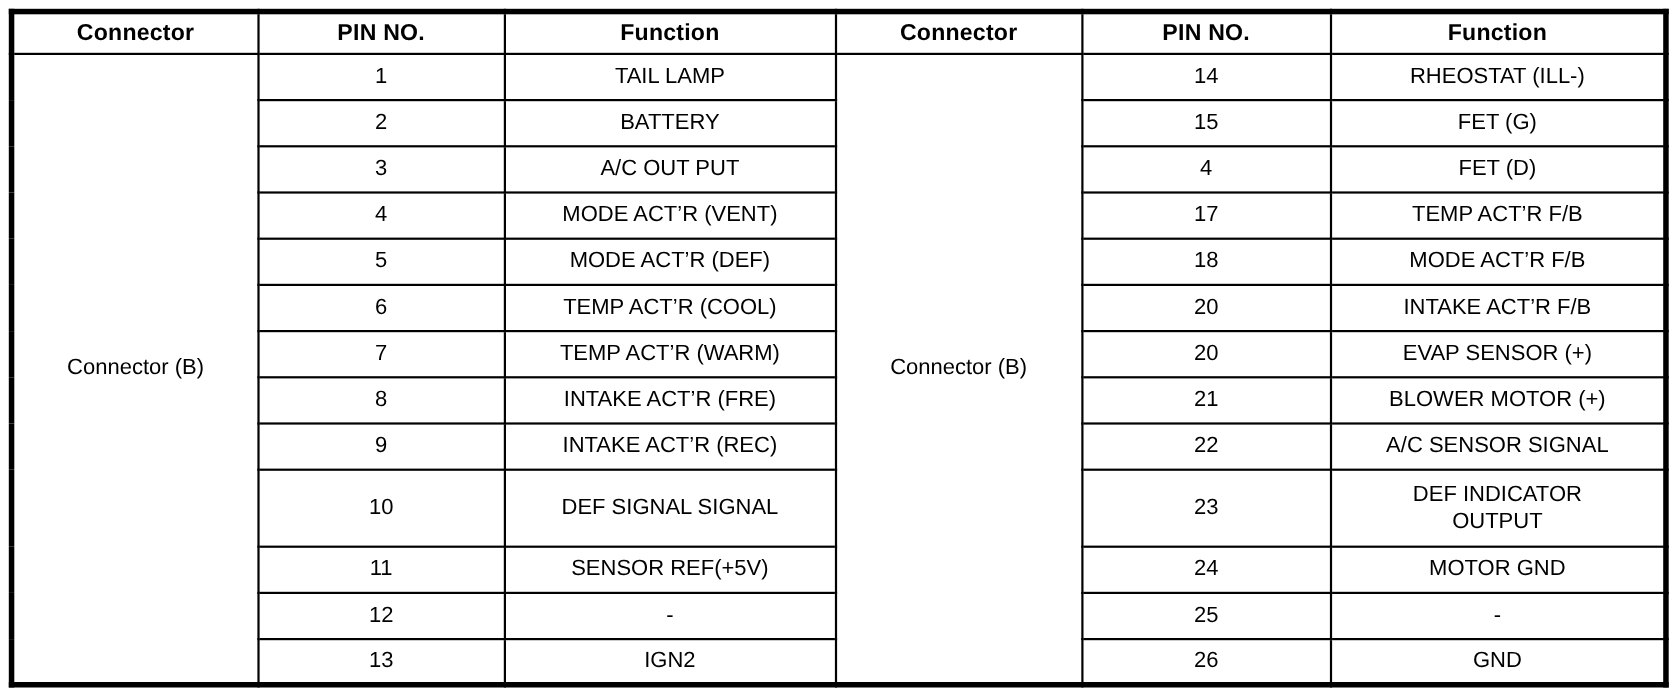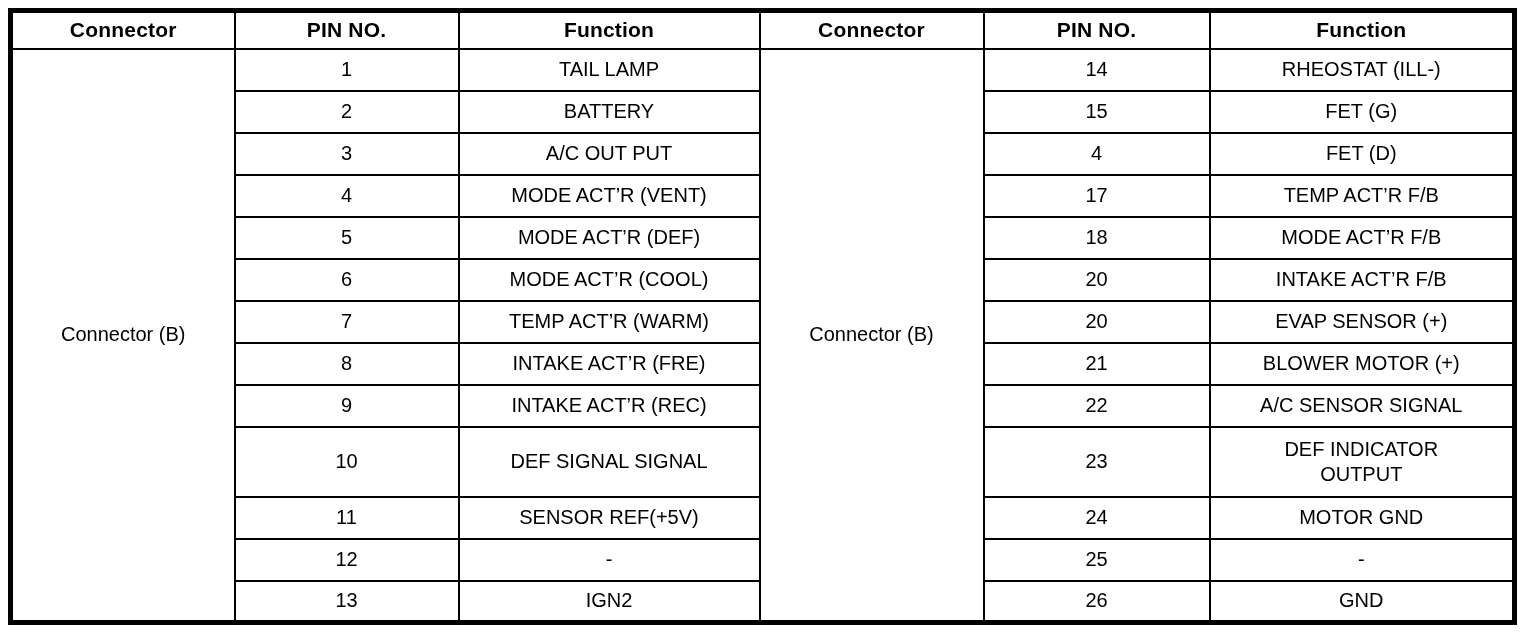--- a/index.html
+++ b/index.html
@@ -106,21 +106,21 @@
         <td class="fn">TEMP ACT’R F/B</td>
       </tr>
       <tr class="std">
         <td>5</td>
         <td class="fn">MODE ACT’R (DEF)</td>
         <td>18</td>
         <td class="fn">MODE ACT’R F/B</td>
       </tr>
       <tr class="std">
         <td>6</td>
-        <td class="fn">MODE ACT’R (COOL)</td>
+        <td class="fn">TEMP ACT’R (COOL)</td>
         <td>20</td>
         <td class="fn">INTAKE ACT’R F/B</td>
       </tr>
       <tr class="std">
         <td>7</td>
         <td class="fn">TEMP ACT’R (WARM)</td>
         <td>20</td>
         <td class="fn">EVAP SENSOR (+)</td>
       </tr>
       <tr class="std">

